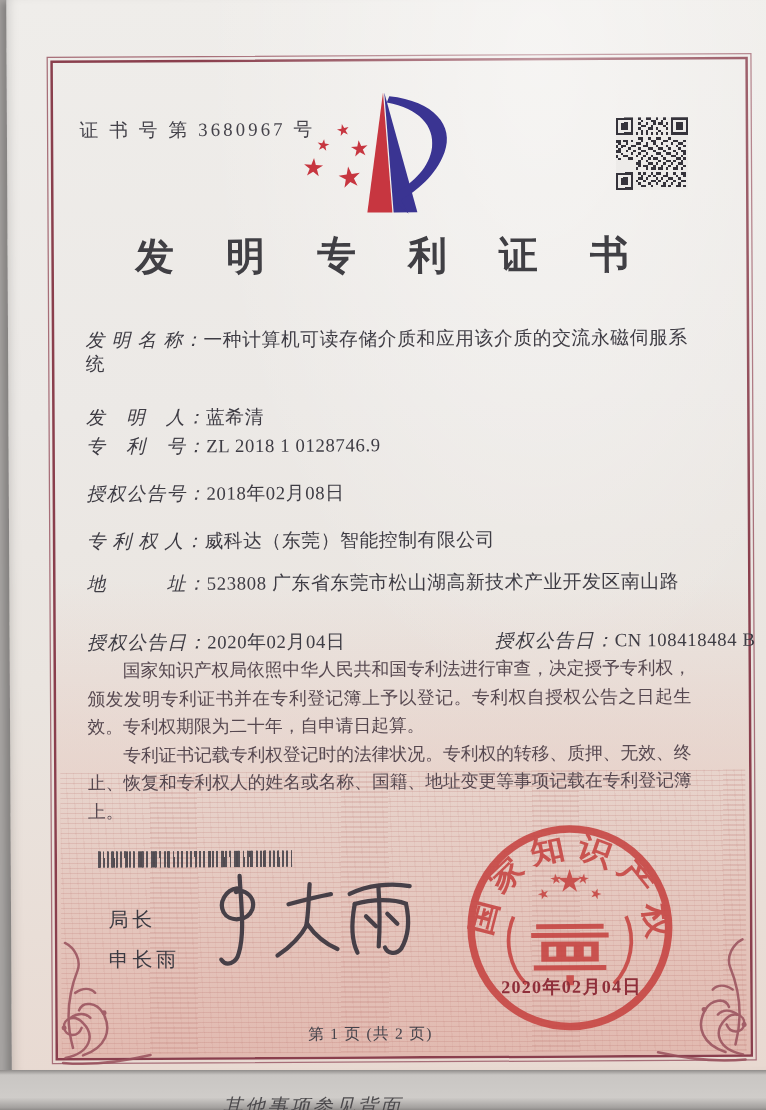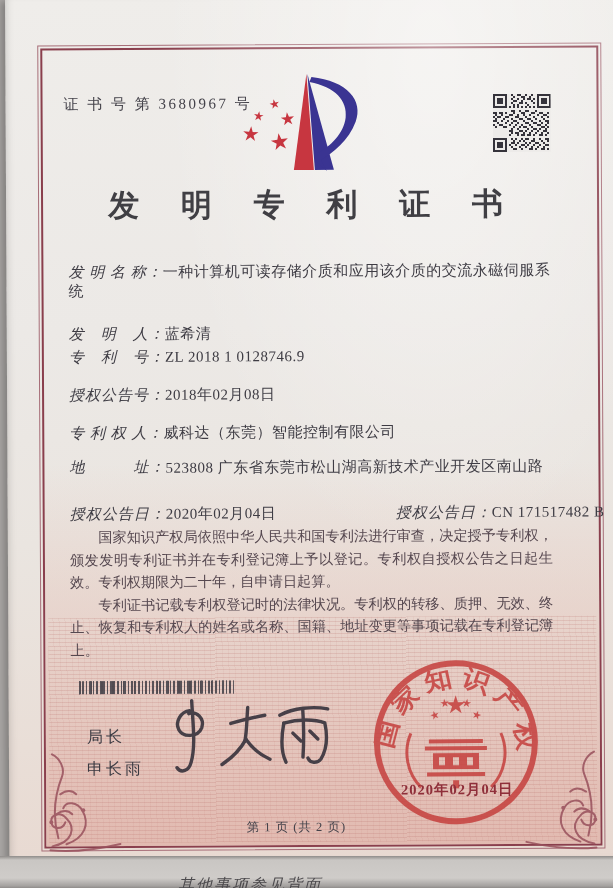--- a/index.html
+++ b/index.html
@@ -144,21 +144,21 @@
       <div class="row" style="top:425px;">
         <span class="flabel">专 利 权 人：</span><span class="fvalue">威科达（东莞）智能控制有限公司</span>
       </div>
       <div class="row" style="top:459px;">
         <span class="flabel" style="vertical-align:top;">地　　　址：</span><span class="addr-lines"><span>523808 广东省东莞市松山湖高新技术产业开发区南山路</span><br>
           </span>
       </div>
       <div class="row" style="top:506px;">
         <span class="flabel">授权公告日：</span><span class="fvalue">2020年02月04日</span>
         <span class="grant2">
-          <span class="flabel">授权公告日：</span><span class="fvalue">CN 171517482 B</span>
+          <span class="flabel">授权公告日：</span><span class="fvalue">CN 108418484 B</span>
         </span>
       </div>
 
       <div class="paras">
         <p>国家知识产权局依照中华人民共和国专利法进行审查，决定授予专利权，颁发发明专利证书并在专利登记簿上予以登记。专利权自授权公告之日起生效。专利权期限为二十年，自申请日起算。</p>
         <p>专利证书记载专利权登记时的法律状况。专利权的转移、质押、无效、终止、恢复和专利权人的姓名或名称、国籍、地址变更等事项记载在专利登记簿上。</p>
       </div>
 
       <div class="barcode"></div>
 

